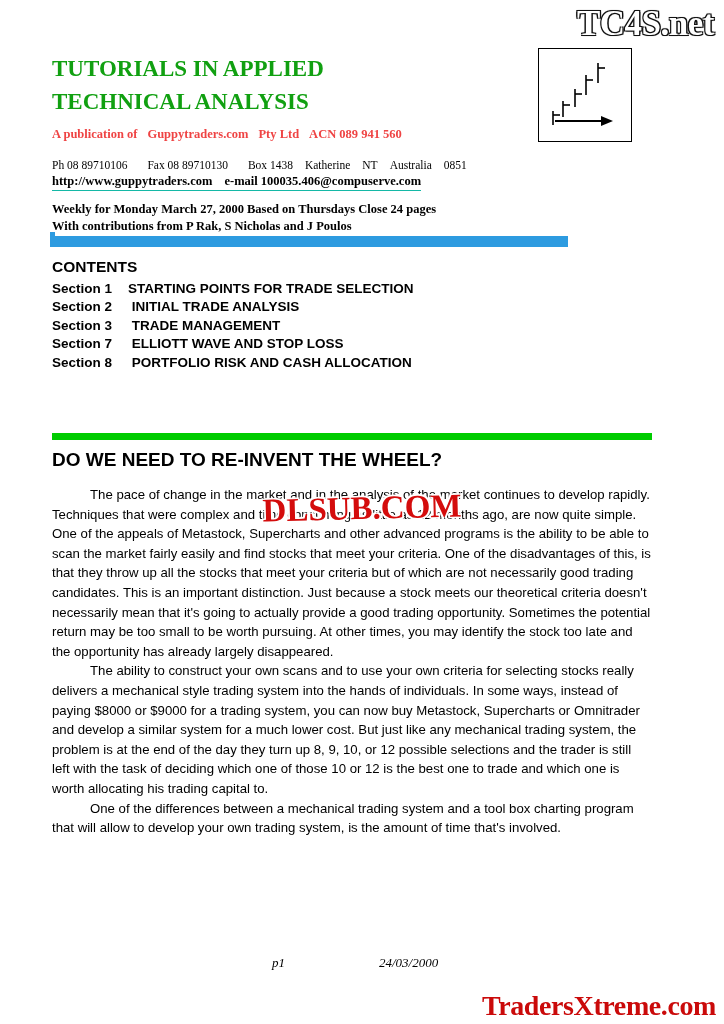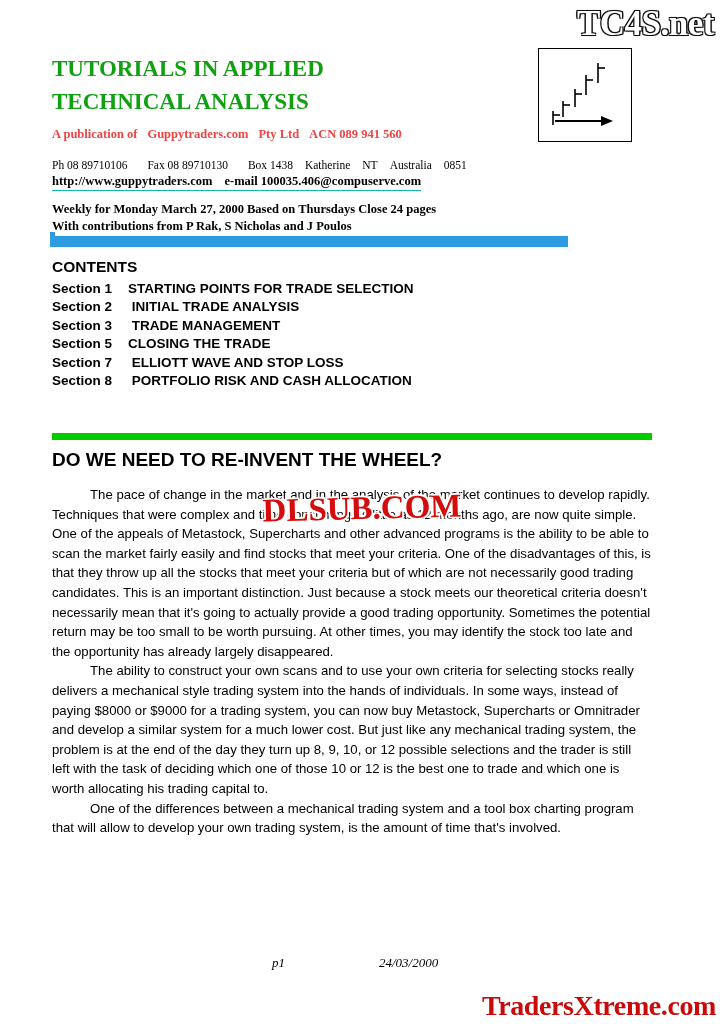--- a/index.html
+++ b/index.html
@@ -287,23 +287,20 @@
     <div class="contents-row">
       <span class="sec">Section 1</span><span>STARTING POINTS FOR TRADE SELECTION</span>
     </div>
     <div class="contents-row">
       <span class="sec">Section 2</span><span> INITIAL TRADE ANALYSIS</span>
     </div>
     <div class="contents-row">
       <span class="sec">Section 3</span><span> TRADE MANAGEMENT</span>
     </div>
     <div class="contents-row">
-      <span class="sec">Section 5</span><span>CLOSING THE TRADE</span>
-    </div>
-    <div class="contents-row">
       <span class="sec">Section 7</span><span> ELLIOTT WAVE AND STOP LOSS</span>
     </div>
     <div class="contents-row">
       <span class="sec">Section 8</span><span> PORTFOLIO RISK AND CASH ALLOCATION</span>
     </div>
   </div>
 
   <div class="green-bar"></div>
 
   <div class="article-title">DO WE NEED TO RE-INVENT THE WHEEL?</div>

